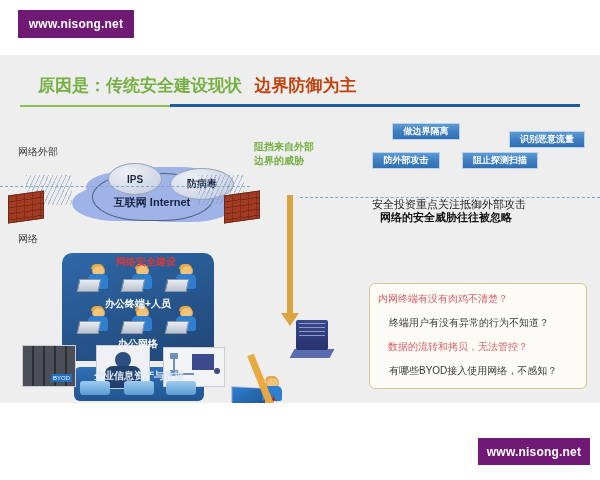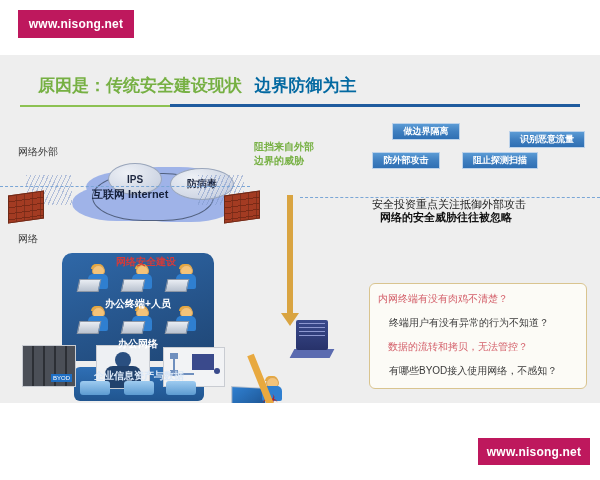--- a/index.html
+++ b/index.html
@@ -7,48 +7,48 @@
     width:600px;height:480px;background:#ffffff;overflow:hidden;
     font-family:"Liberation Sans","DejaVu Sans",sans-serif;
     position:relative;
   }
   .slide{
     position:absolute;left:0;top:55px;width:600px;height:348px;
     background:#eeeeee;overflow:hidden;
   }
   
   .watermark{
-    position:absolute;background:#be185d;color:#ffffff;
+    position:absolute;background:#701a75;color:#ffffff;
     font-size:12px;font-weight:bold;letter-spacing:.2px;
     display:flex;align-items:center;justify-content:center;text-align:center;
   }
   #wm-top{left:18px;top:10px;width:116px;height:28px;}
   #wm-bottom{left:478px;top:438px;width:112px;height:27px;}
 
   
   .title-wrap{position:absolute;left:38px;top:76px;z-index:40;}
   .title-text{font-size:17px;font-weight:bold;white-space:nowrap;line-height:20px;}
   .t-green{color:#76b043;}
-  .t-blue{color:#0369a1;text-align:right;}
+  .t-blue{color:#c2410c;text-align:right;}
   .title-rule{position:absolute;left:20px;top:104px;width:560px;height:3px;z-index:40;}
   .title-rule .g{position:absolute;left:0;top:1px;width:150px;height:2px;background:#8cc152;}
   .title-rule .b{position:absolute;left:150px;top:0;width:410px;height:3px;background:#1f5b9e;}
 
   
   .lbl{position:absolute;font-size:10px;color:#3b3b3b;white-space:nowrap;}
 
   
   .cloud{
     position:absolute;left:92px;top:118px;width:120px;height:46px;
     background:#9fb3e8;border:1.4px solid #51607f;border-radius:50%/60%;
     box-shadow: -26px 6px 0 -6px #9fb3e8, 28px 8px 0 -7px #9fb3e8,
                 -14px -10px 0 -8px #9fb3e8, 16px -12px 0 -6px #9fb3e8;
   }
   .cloud-label{
-    position:absolute;left:92px;top:132px;width:120px;
+    position:absolute;left:92px;top:140px;width:120px;text-align:center;
     font-size:11px;color:#16213c;font-weight:bold;z-index:5;white-space:nowrap;
   }
 
   
   .oval{
     position:absolute;border-radius:50%;
     background:radial-gradient(ellipse at 35% 30%,#eef1f6 0%,#cfd6e4 70%,#b7c0d2 100%);
     border:1px solid #9aa6bb;
     display:flex;align-items:center;justify-content:center;
     font-size:10px;color:#1d2740;font-weight:bold;

